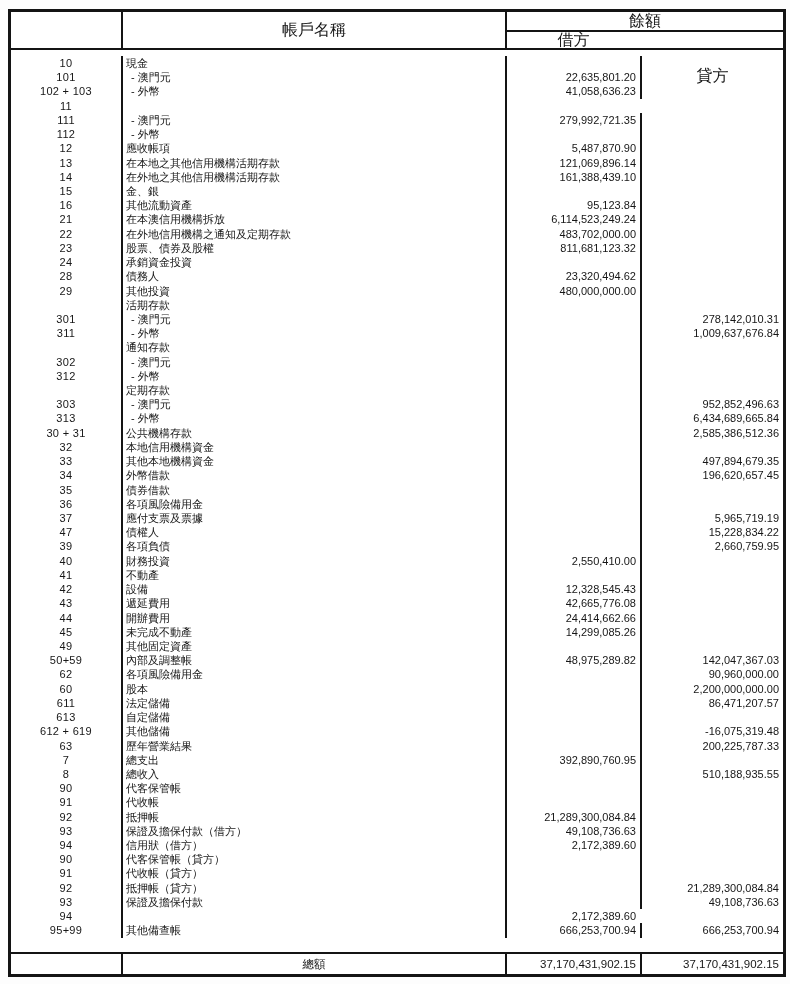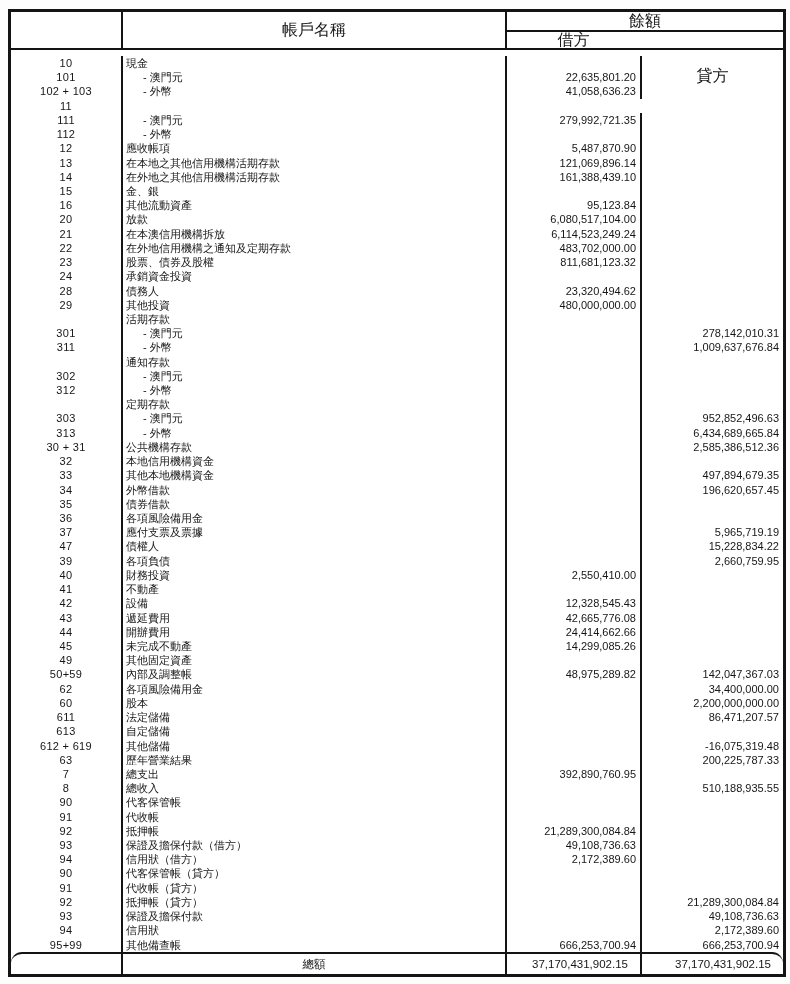--- a/index.html
+++ b/index.html
@@ -50,37 +50,36 @@
     display:grid;
     grid-template-columns:110px 384px 135px 143px;
     height:14.22px;
     font-size:11px;
     line-height:14.22px;
     white-space:nowrap;
   }
   .cell{box-sizing:border-box;overflow:hidden;}
   .cell.code{text-align:center;letter-spacing:.3px;}
   .cell.name{border-left:2px solid #141414;padding-left:3px;}
-  .cell.name.sub{padding-left:20px;}
+  .cell.name.sub{padding-left:8px;}
   .cell.num{text-align:right;padding-right:4px;font-variant-numeric:tabular-nums;}
   .cell.debit{border-left:2px solid #141414;}
   .cell.credit{border-left:2px solid #141414;}
   
   .trow{
     display:grid;
     grid-template-columns:110px 384px 135px 143px;
     height:20px;
     line-height:20px;
     font-size:11.5px;
     border-top:2px solid #141414;
     white-space:nowrap;
-    border-radius:11px;
   }
   .trow .t-label{border-left:2px solid #141414;text-align:center;}
-  .trow .t-num{border-left:2px solid #141414;text-align:right;padding-right:12px;box-sizing:border-box;font-variant-numeric:tabular-nums;}
+  .trow .t-num{border-left:2px solid #141414;text-align:right;padding-right:4px;box-sizing:border-box;font-variant-numeric:tabular-nums;}
 </style>
 </head>
 <body>
 
 <div class="page">
   <div class="bal-table">
 
     <div class="thead">
       <div class="th th-code"></div>
       <div class="th th-name">帳戶名稱</div>
@@ -159,26 +158,20 @@
     <div class="cell num credit"></div>
   </div>
 
   <div class="row">
     <div class="cell code">16</div>
     <div class="cell name">其他流動資產</div>
     <div class="cell num debit">95,123.84</div>
     <div class="cell num credit"></div>
   </div>
 
-  <div class="row">
-    <div class="cell code">20</div>
-    <div class="cell name">放款</div>
-    <div class="cell num debit">6,080,517,104.00</div>
-    <div class="cell num credit"></div>
-  </div>
 
   <div class="row">
     <div class="cell code">21</div>
     <div class="cell name">在本澳信用機構拆放</div>
     <div class="cell num debit">6,114,523,249.24</div>
     <div class="cell num credit"></div>
   </div>
 
   <div class="row">
     <div class="cell code">22</div>
@@ -394,21 +387,21 @@
     <div class="cell code">50+59</div>
     <div class="cell name">內部及調整帳</div>
     <div class="cell num debit">48,975,289.82</div>
     <div class="cell num credit">142,047,367.03</div>
   </div>
 
   <div class="row">
     <div class="cell code">62</div>
     <div class="cell name">各項風險備用金</div>
     <div class="cell num debit"></div>
-    <div class="cell num credit">34,400,000.00</div>
+    <div class="cell num credit">90,960,000.00</div>
   </div>
 
   <div class="row">
     <div class="cell code">60</div>
     <div class="cell name">股本</div>
     <div class="cell num debit"></div>
     <div class="cell num credit">2,200,000,000.00</div>
   </div>
 
   <div class="row">
@@ -511,21 +504,20 @@
 
   <div class="row">
     <div class="cell code">93</div>
     <div class="cell name">保證及擔保付款</div>
     <div class="cell num debit"></div>
     <div class="cell num credit">49,108,736.63</div>
   </div>
 
   <div class="row">
     <div class="cell code">94</div>
-    <div class="cell name">信用狀</div>
     <div class="cell num debit"></div>
     <div class="cell num credit">2,172,389.60</div>
   </div>
 
   <div class="row">
     <div class="cell code">95+99</div>
     <div class="cell name">其他備查帳</div>
     <div class="cell num debit">666,253,700.94</div>
     <div class="cell num credit">666,253,700.94</div>
   </div>

